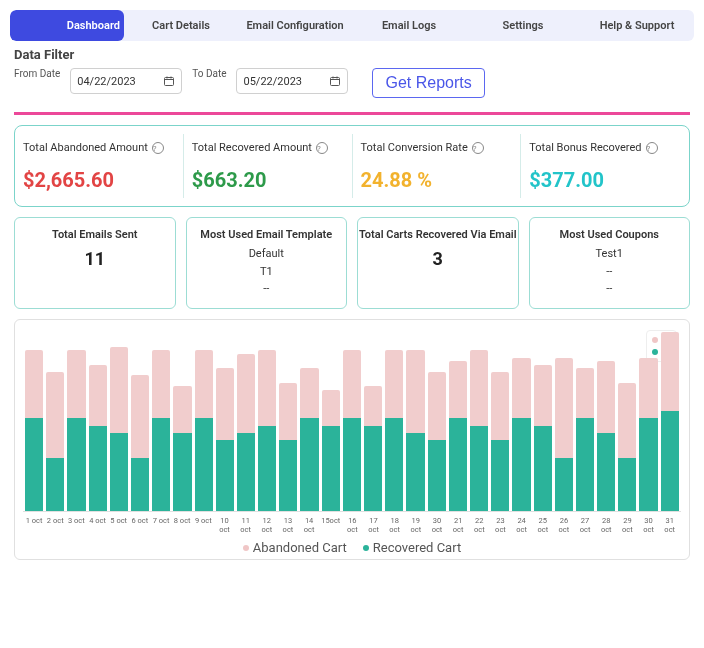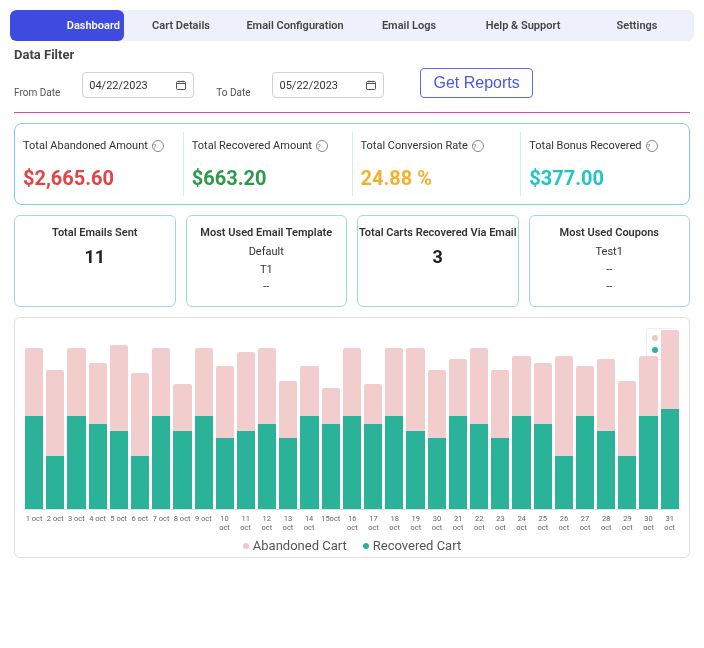--- a/index.html
+++ b/index.html
@@ -38,24 +38,24 @@
     margin: 6px 14px 10px 14px;
   }
   .filter-title {
     font-size: 13px;
     font-weight: 700;
     color: #444;
     margin-bottom: 6px;
   }
   .filter-row {
     display: flex;
-    align-items: flex-end;
-    gap: 22px;
+    align-items: flex-start;
+    gap: 10px;
     padding-bottom: 14px;
-    border-bottom: 1px solid #ec4899;
+    border-bottom: 3px solid #ec4899;
   }
   .filter-label {
     font-size: 10px;
     color: #555;
   }
   .date-input {
     border: 1px solid #d0d0d0;
     border-radius: 4px;
     height: 26px;
     padding: 3px 6px;
@@ -201,22 +201,22 @@
   .chart-legend .item { display:flex; align-items:center; gap:4px; }
 </style>
 </head>
 <body>
 
 <div class="tabs" id="tabs">
     <div class="tab active">Dashboard</div>
     <div class="tab">Cart Details</div>
     <div class="tab">Email Configuration</div>
     <div class="tab">Email Logs</div>
+    <div class="tab">Settings</div>
     <div class="tab">Help &amp; Support</div>
-    <div class="tab">Settings</div>
   </div>
 
 <div class="filter-section">
   <div class="filter-title">Data Filter</div>
   <div class="filter-row">
     <span class="filter-label">From Date</span>
     <div class="date-input">
       <span>04/22/2023</span>
       <span class="cal-icon">
         <svg width="12" height="12" viewBox="0 0 24 24" fill="none" stroke="#555" stroke-width="2">

